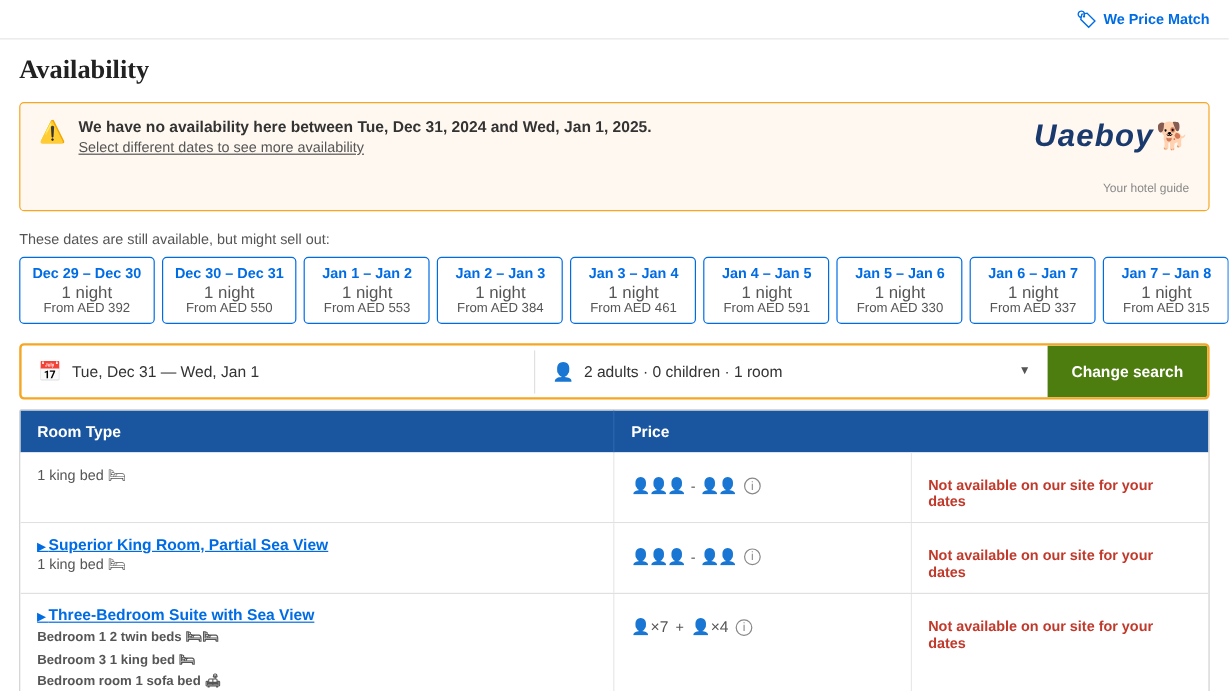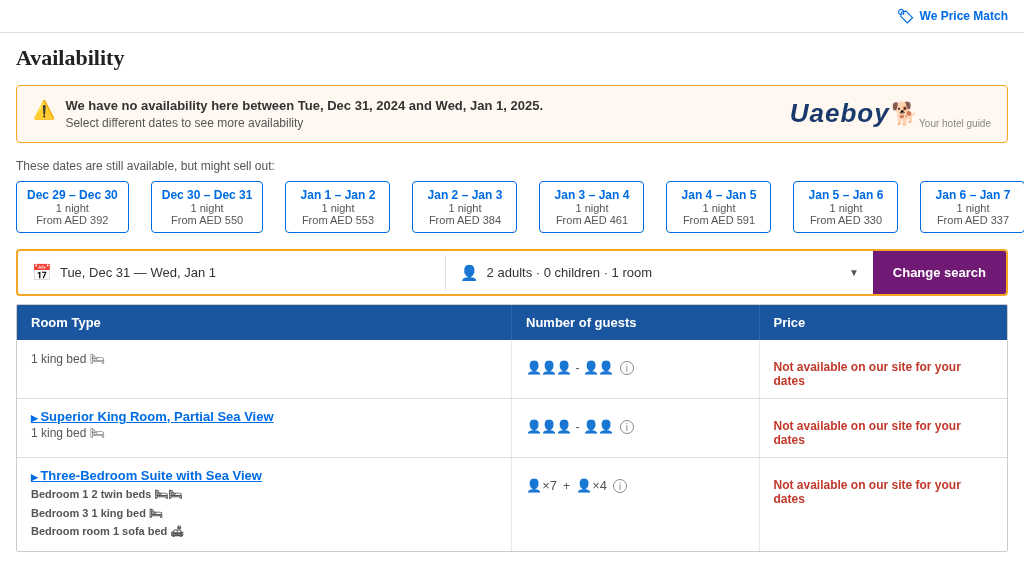--- a/index.html
+++ b/index.html
@@ -44,55 +44,55 @@
       border-radius: 4px;
       padding: 12px 16px;
       display: flex;
       align-items: flex-start;
       justify-content: space-between;
       background: #fff8f0;
     }
     .alert-content { display: flex; align-items: flex-start; gap: 10px; }
     .alert-icon { font-size: 18px; color: #e57700; margin-top: 1px; }
     .alert-title { font-weight: bold; font-size: 13px; color: #333; margin-bottom: 3px; }
-    .alert-subtitle { font-size: 12px; color: #555; }
-    .logo-area { display: flex; flex-direction: row; align-items: flex-end; }
+    .alert-subtitle { font-size: 12px; color: #555; text-decoration: underline; }
+    .logo-area { display: flex; flex-direction: column; align-items: flex-end; gap: 23px; }
     .logo-text { font-size: 26px; font-weight: bold; color: #1a5276; letter-spacing: 1px; }
     .logo-tagline { font-size: 10px; color: #888; }
 
     
     .dates-label {
       padding: 8px 16px 4px;
       font-size: 12px;
       color: #555;
     }
     .date-scroll-container {
       display: flex;
       align-items: center;
       padding: 4px 16px 8px;
       overflow: hidden;
-      gap: 22px;
+      gap: 6px;
       position: relative;
     }
     .date-card {
       border: 1px solid #006ce4;
       border-radius: 4px;
       padding: 6px 10px;
       min-width: 105px;
       text-align: center;
       cursor: pointer;
       flex-shrink: 0;
     }
     .date-card .dc-range {
       font-size: 12px;
       color: #006ce4;
       font-weight: bold;
     }
     .date-card .dc-nights {
-      font-size: 11px;
+      font-size: 14px;
       color: #555;
     }
     .date-card .dc-price {
       font-size: 11px;
       color: #555;
     }
 
     
     .search-bar {
       display: flex;
@@ -116,21 +116,21 @@
       display: flex;
       align-items: center;
       padding: 8px 14px;
       gap: 8px;
       flex: 1;
     }
     .search-guests-icon { font-size: 15px; color: #555; }
     .search-guests-text { font-size: 13px; color: #333; flex: 1; }
     .search-guests-chevron { font-size: 10px; color: #555; }
     .change-search-btn {
-      background: #701a75;
+      background: #4d7c0f;
       color: #fff;
       border: none;
       padding: 14px 20px;
       font-size: 13px;
       font-weight: bold;
       cursor: pointer;
       white-space: nowrap;
     }
 
     
@@ -311,21 +311,20 @@
     <span class="search-guests-text">2 adults · 0 children · 1 room</span>
     <span class="search-guests-chevron">▼</span>
   </div>
   <button class="change-search-btn">Change search</button>
 </div>
 
 <div class="availability-table">
 
   <div class="table-header">
     <div>Room Type</div>
-    <div>Number of guests</div>
     <div>Price</div>
   </div>
 
   <div class="table-row">
     <div>
       <div class="room-detail">1 king bed <span>🛏</span></div>
     </div>
     <div>
       <div class="guests-cell">
         <span style="font-size:13px;letter-spacing:-1px;">👤👤👤</span>

